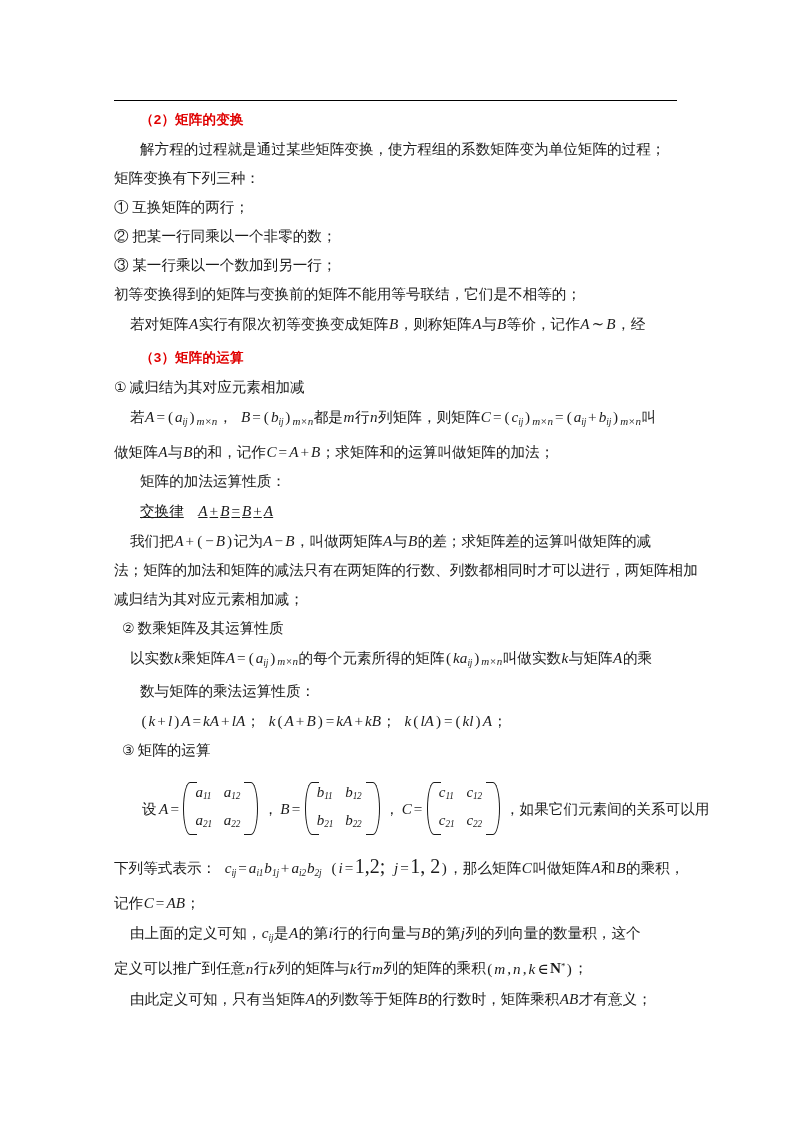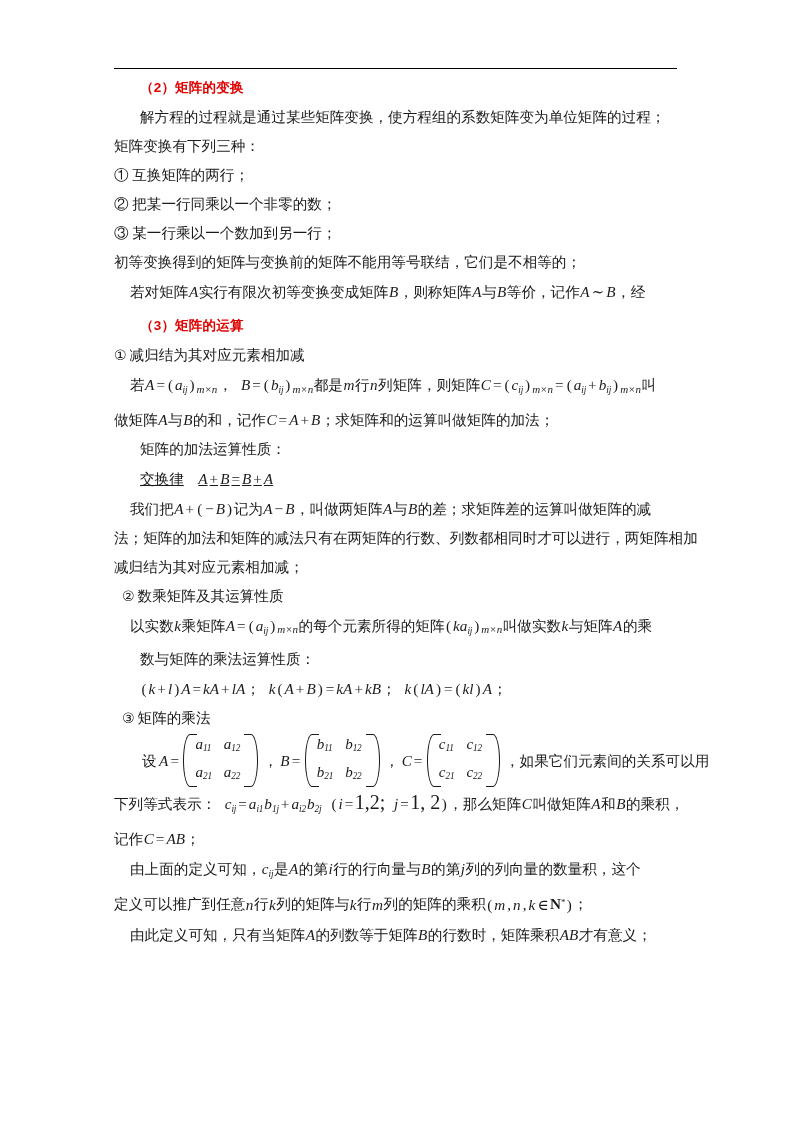--- a/index.html
+++ b/index.html
@@ -16,21 +16,21 @@
   }
   .page {
     position: relative;
     width: 793px;
     height: 1122px;
     background: #ffffff;
   }
   .content {
     position: absolute;
     left: 114px;
-    top: 68px;
+    top: 100px;
     width: 563px;
   }
   .header-rule {
     width: 100%;
     height: 0;
     border-top: 1.6px solid #000000;
     margin: 0 0 10px 0;
   }
   .sec-heading {
     font-family: "Liberation Sans", "DejaVu Sans", sans-serif;
@@ -92,21 +92,21 @@
     font-family: "Liberation Serif", "DejaVu Serif", serif;
     font-weight: bold;
     font-style: normal;
     font-size: 15.2px;
   }
   
   .mtx {
     display: inline-flex;
     align-items: center;
     vertical-align: middle;
-    margin: 0 1px;
+    margin: 16px 1px;
   }
   .mtx .par {
     display: inline-block;
     width: 9px;
     align-self: stretch;
     position: relative;
   }
   .mtx .par::before {
     content: "";
     position: absolute;
@@ -196,21 +196,21 @@
 
     <p class="line zh"><span class="sp"></span><span class="circnum">②</span><span class="zh">数乘矩阵及其运算性质</span></p>
 
     <p class="line"><span class="sp-lg"></span><span class="zh">以实数</span><i class="m">k</i><span class="zh">乘矩阵</span><i class="m">A</i><span class="op">=</span><span class="op">(</span><i class="m">a<sub>ij</sub></i><span class="op">)</span><i class="m" style="font-size:11px;vertical-align:-0.25em;">m×n</i><span class="zh">的每个元素所得的矩阵</span><span class="op">(</span><i class="m">ka<sub>ij</sub></i><span class="op">)</span><i class="m" style="font-size:11px;vertical-align:-0.25em;">m×n</i><span class="zh">叫做实数</span><i class="m">k</i><span class="zh">与矩阵</span><i class="m">A</i><span class="zh">的乘</span></p>
 
 
     <p class="line indent2 zh">数与矩阵的乘法运算性质：</p>
 
     <p class="eqline"><span class="op">(</span><i class="m">k</i><span class="op">+</span><i class="m">l</i><span class="op">)</span><i class="m">A</i><span class="op">=</span><i class="m">kA</i><span class="op">+</span><i class="m">lA</i><span class="zh">；<span class="sp"></span></span><i class="m">k</i><span class="op">(</span><i class="m">A</i><span class="op">+</span><i class="m">B</i><span class="op">)</span><span class="op">=</span><i class="m">kA</i><span class="op">+</span><i class="m">kB</i><span class="zh">；<span class="sp"></span></span><i class="m">k</i><span class="op">(</span><i class="m">lA</i><span class="op">)</span><span class="op">=</span><span class="op">(</span><i class="m">kl</i><span class="op">)</span><i class="m">A</i><span class="zh">；</span></p>
 
-    <p class="line zh"><span class="sp"></span><span class="circnum">③</span><span class="zh">矩阵的乘法</span></p>
+    <p class="line zh"><span class="sp"></span><span class="circnum">③</span><span class="zh">矩阵的运算</span></p>
 
     <div class="mrow">
       <span class="zh">设</span>
       <i class="m">A</i>
       <span class="op">=</span>
       <span class="mtx">
         <span class="par l"></span>
         <table>
             <tbody>
           <tr>

